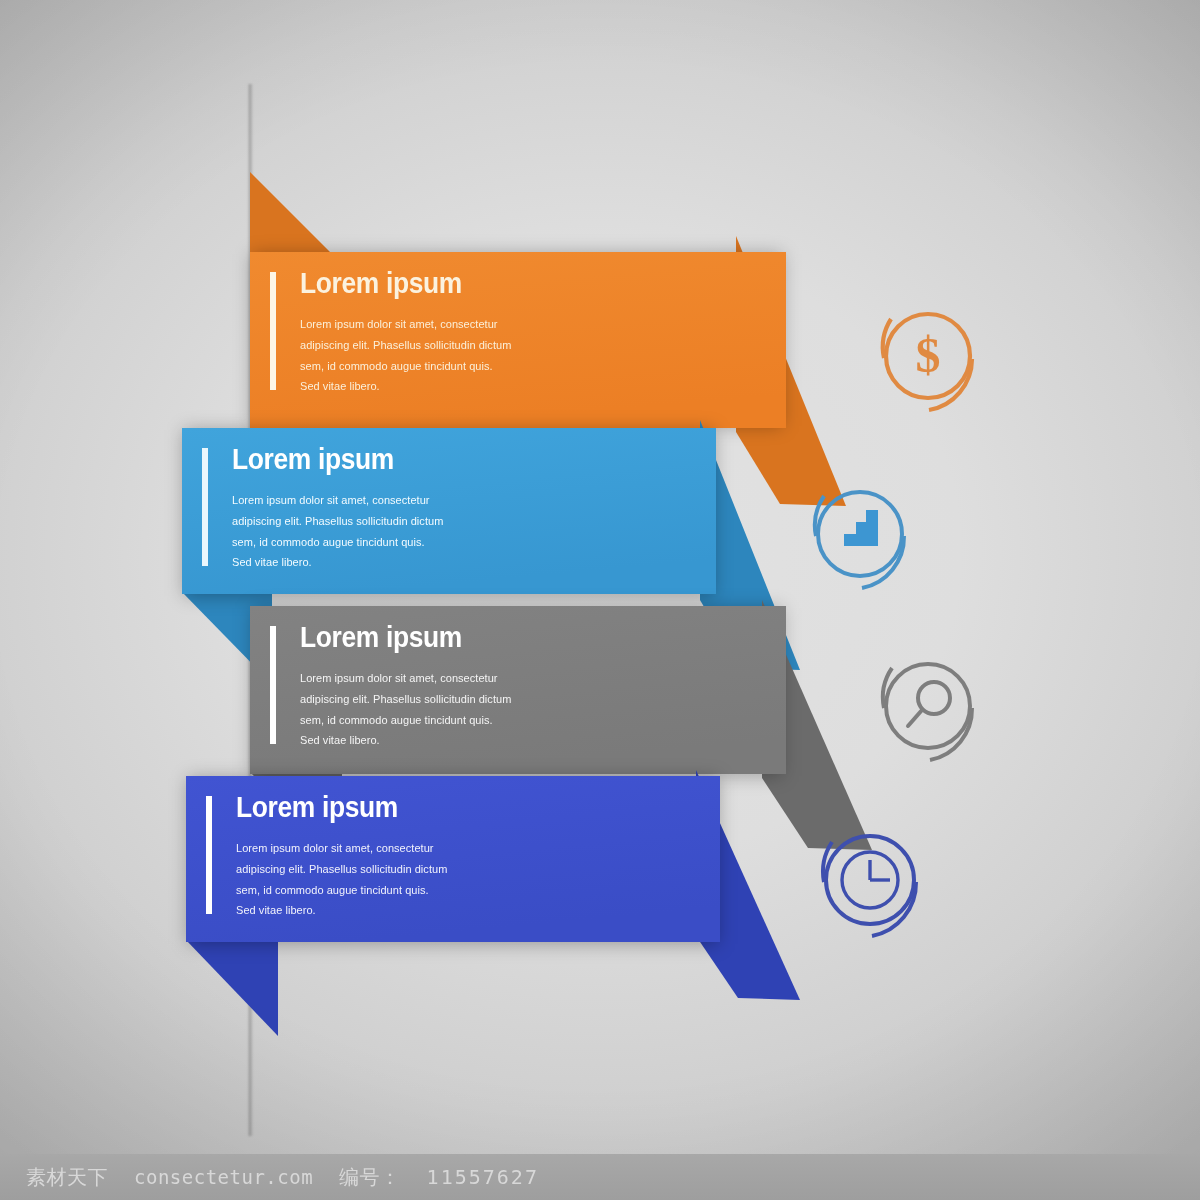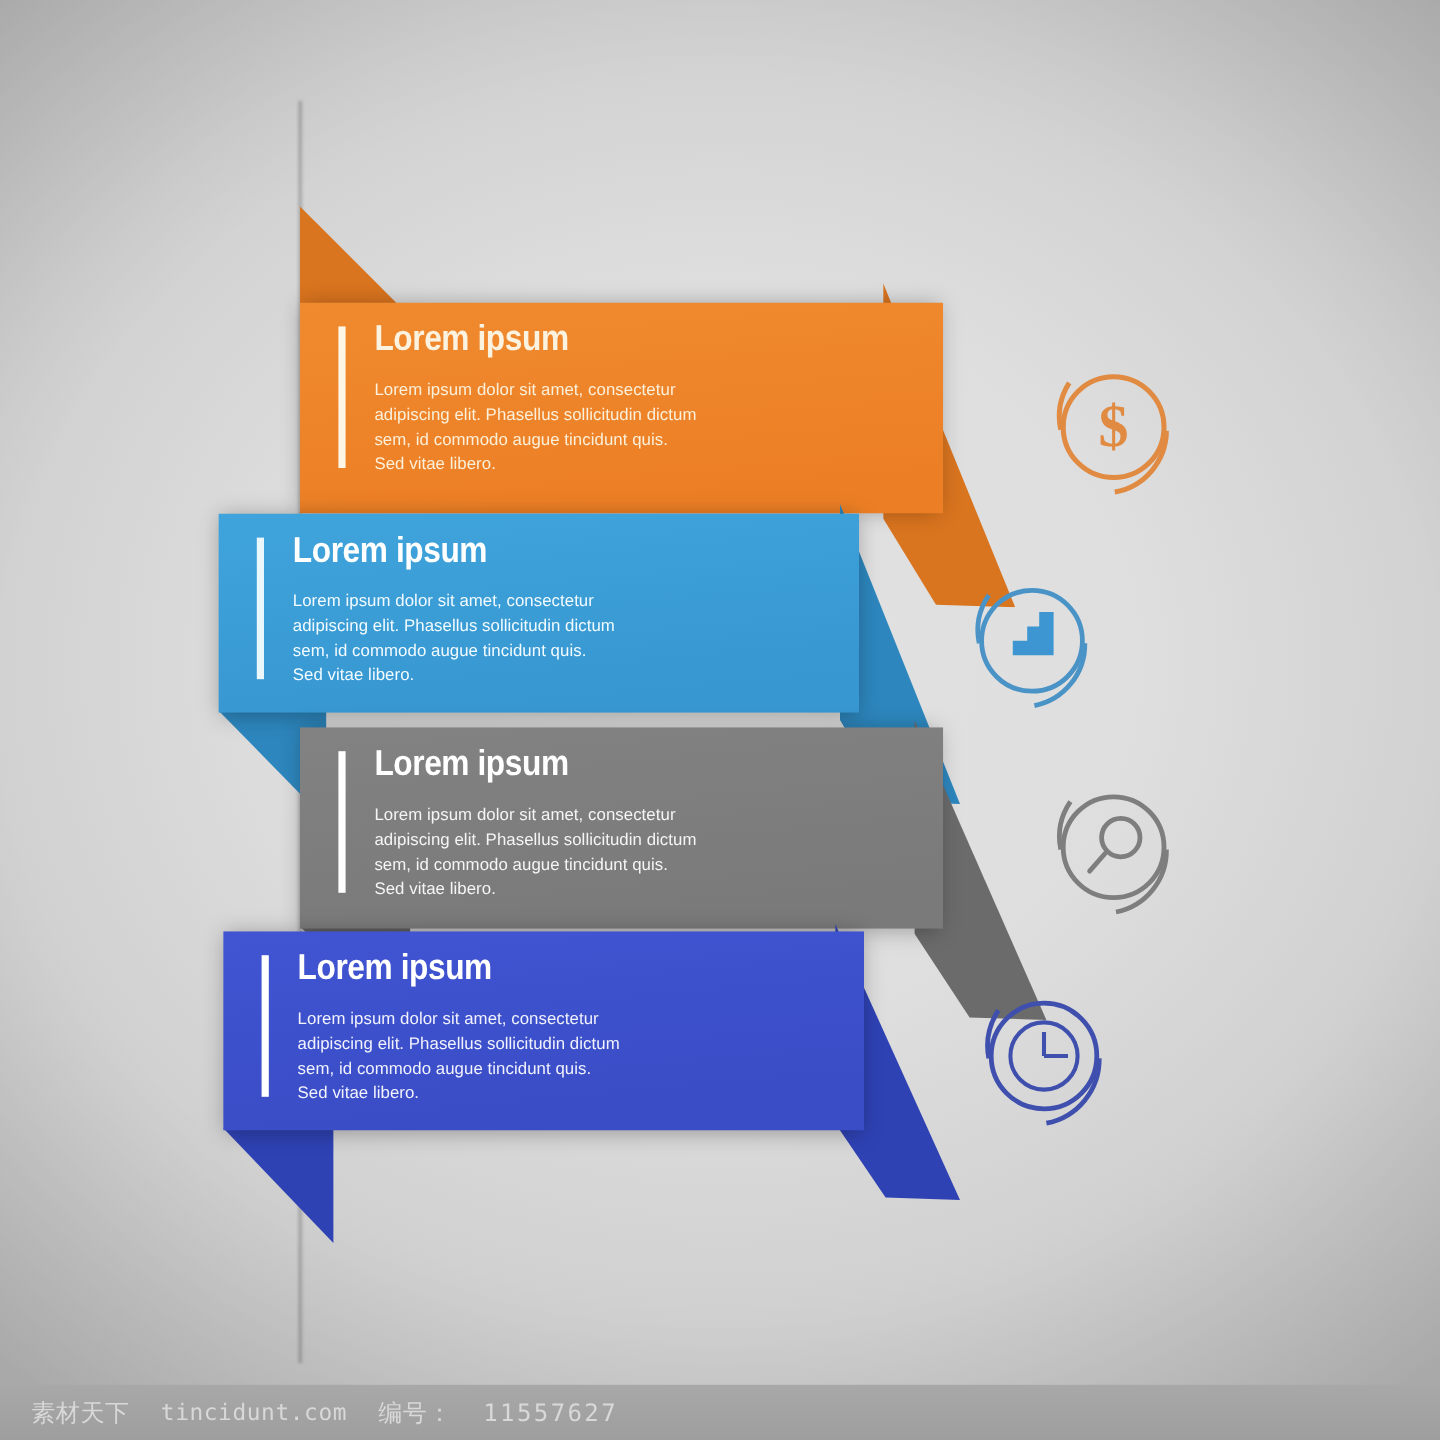--- a/index.html
+++ b/index.html
@@ -25,35 +25,35 @@
   .crease{
     position:absolute;left:248px;top:84px;width:5px;height:1052px;
     background:linear-gradient(to right, rgba(0,0,0,0.0) 0%, rgba(0,0,0,0.26) 35%, rgba(0,0,0,0.10) 70%, rgba(0,0,0,0) 100%);
     filter:blur(1.2px);
   }
 
   .banner{position:absolute;}
   .shape{position:absolute;}
 
   
-  .content{position:absolute;z-index:6;margin-left:12px;}
+  .content{position:absolute;z-index:6;}
   .accentbar{
     position:absolute;left:0;top:4px;width:6px;height:118px;
     background:#fdf6e6;
   }
   .ttl{
     margin:0;padding:0 0 0 0;
     font-family:"Liberation Sans Narrow","Liberation Sans",sans-serif;
     font-weight:bold;font-size:30px;letter-spacing:-0.4px;
     line-height:1;
     transform:scaleX(0.88);transform-origin:left center;
   }
   .body{
     margin:0;padding:0;
-    font-size:14px;line-height:20.8px;font-weight:400;
+    font-size:11px;line-height:20.8px;font-weight:400;
     white-space:pre-line;
     letter-spacing:0.05px;
   }
 
   
   .icon{position:absolute;z-index:7;}
 
   .footer{
     position:absolute;left:0;bottom:0;width:1200px;height:46px;
     background:linear-gradient(to bottom,#a8a8a8 0%,#9e9e9e 100%);
@@ -246,18 +246,18 @@
         <line x1="60" y1="60" x2="60" y2="40" stroke="#3e4fae" stroke-width="3.4" stroke-linecap="butt"></line>
         <line x1="60" y1="60" x2="80" y2="60" stroke="#3e4fae" stroke-width="3.4" stroke-linecap="butt"></line>
       </svg>
     </div>
   </div>
 
   <div class="vignette"></div>
 
   <div class="footer">
     <span class="fw-brand">素材天下</span>
-    <span class="fw-site">tincidunt.com</span>
+    <span class="fw-site">consectetur.com</span>
     <span class="fw-lbl">编号：</span>
     <span class="fw-num">11557627</span>
   </div>
 
 </div>
 
 </body></html>

